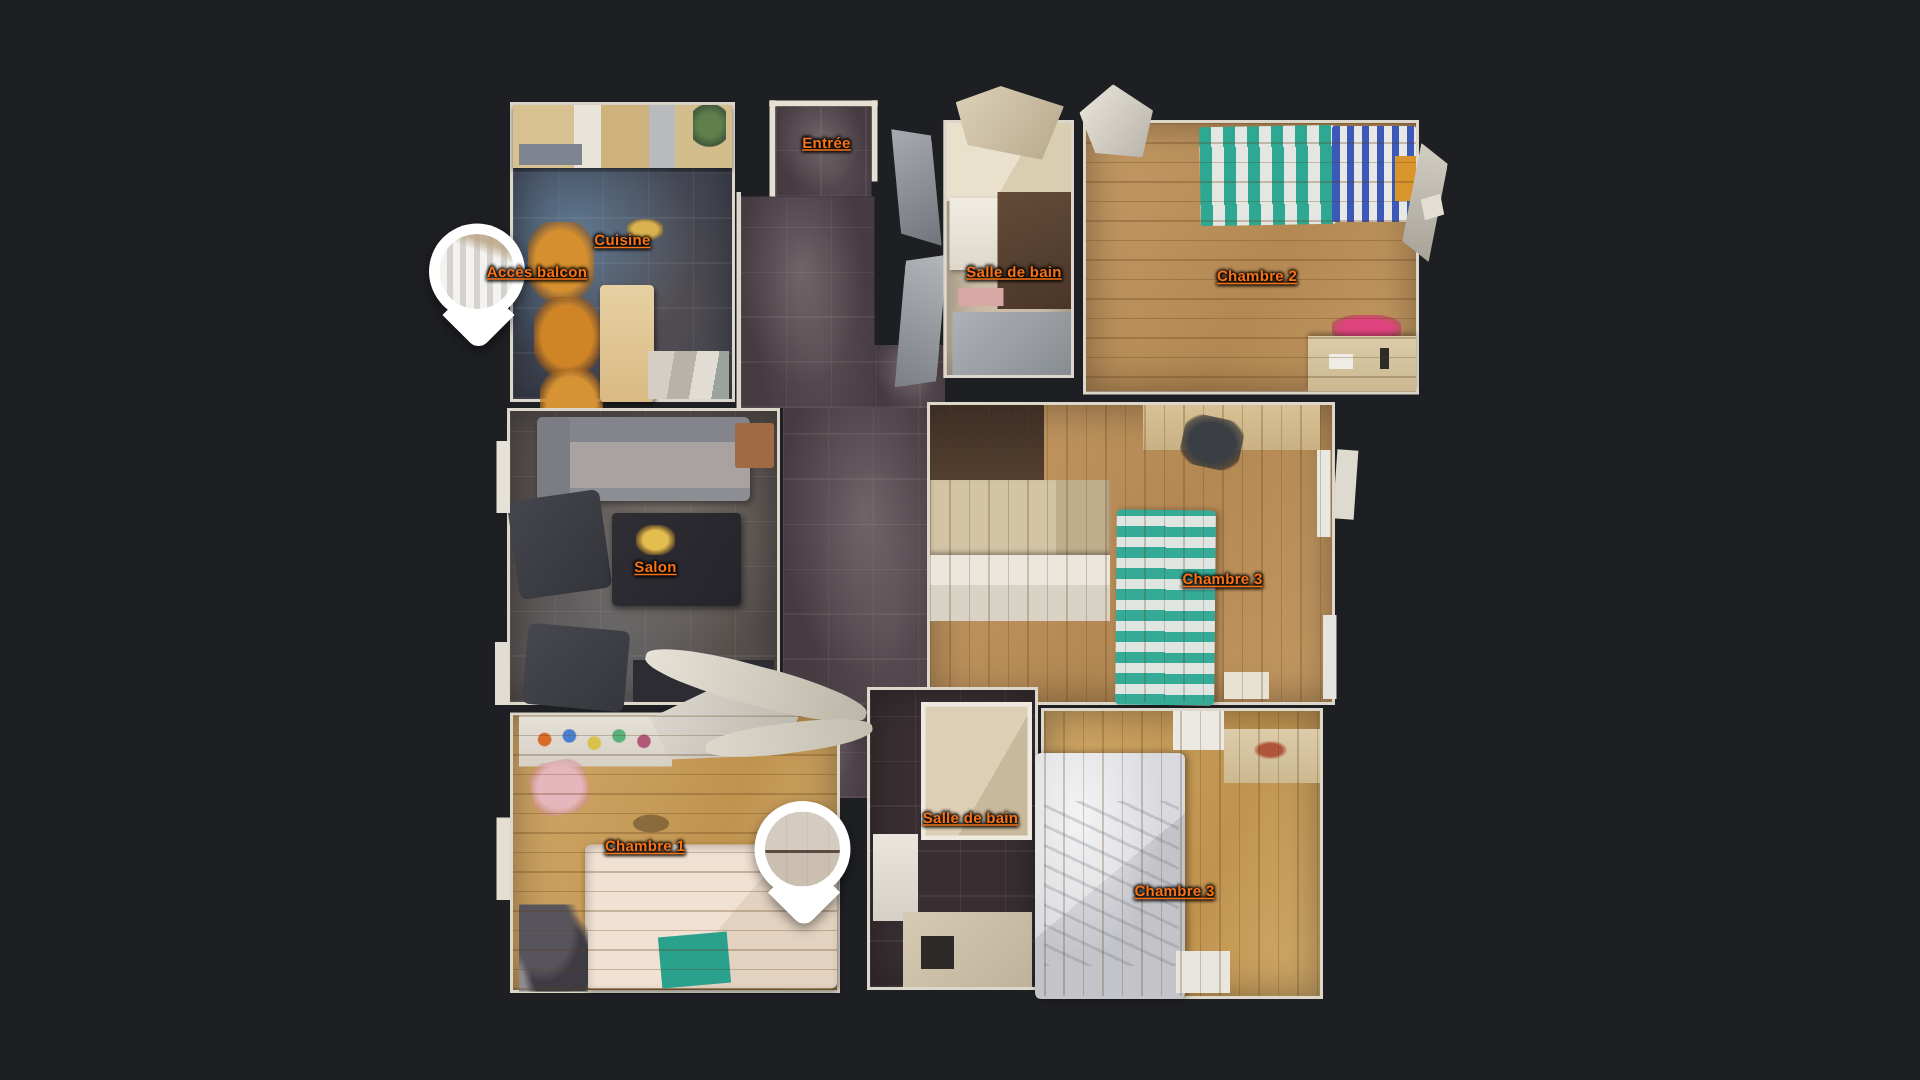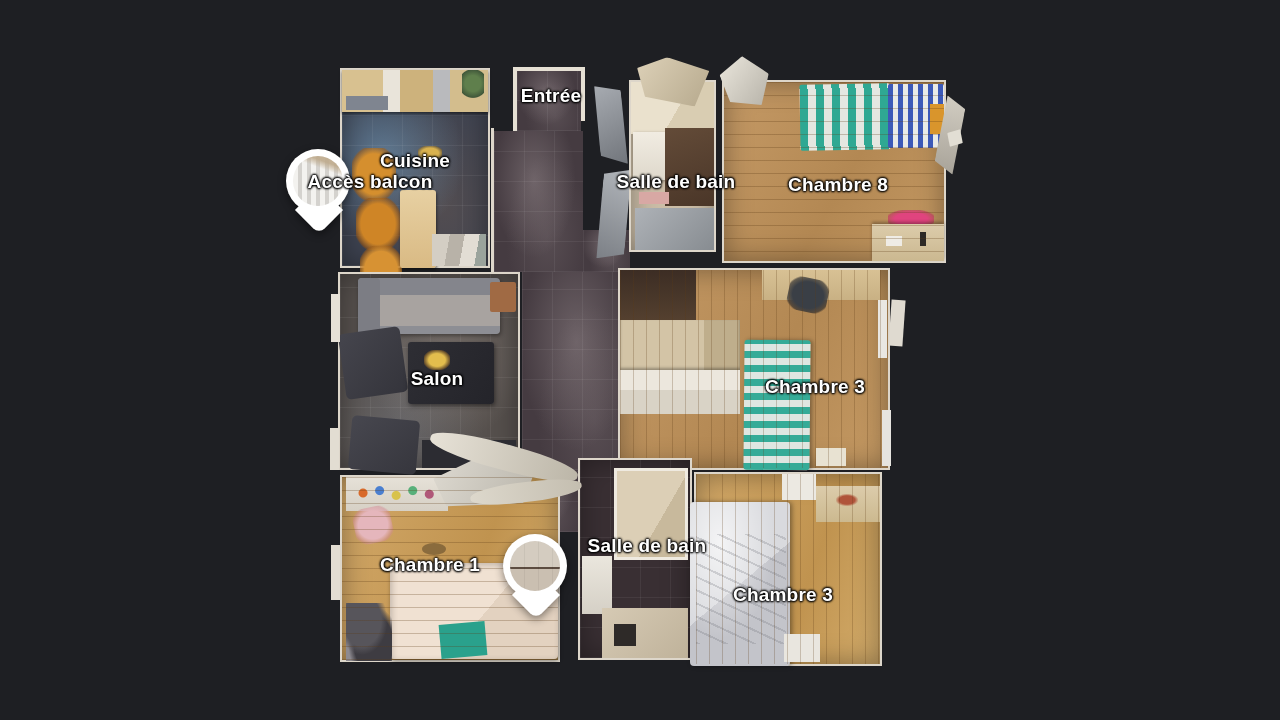--- a/index.html
+++ b/index.html
@@ -29,23 +29,23 @@
   .wood.light{background:linear-gradient(110deg,#d2a868,#c0934f 60%,#d4ad6c);}
   .planks-h::after{content:"";position:absolute;inset:0;pointer-events:none;
     background:repeating-linear-gradient(180deg, rgba(92,58,20,.28) 0 1px, transparent 1px 13px);}
   .planks-v::after{content:"";position:absolute;inset:0;pointer-events:none;
     background:repeating-linear-gradient(90deg, rgba(92,58,20,.25) 0 1px, transparent 1px 13px);}
   .vignette{box-shadow:inset 0 0 28px rgba(0,0,0,.38);}
 
   
   .room-label{
     position:absolute;transform:translate(-50%,-50%);
-    color:#ffffff;font-size:19px;font-weight:700;letter-spacing:.2px;white-space:nowrap;
+    color:#f97316;font-size:10px;font-weight:700;letter-spacing:.2px;white-space:nowrap;
     text-shadow:0 0 3px rgba(0,0,0,.95),0 1px 2px rgba(0,0,0,.9),0 -1px 2px rgba(0,0,0,.8),1px 0 2px rgba(0,0,0,.8),-1px 0 2px rgba(0,0,0,.8);
-    z-index:40;cursor:pointer;
+    z-index:40;cursor:pointer;text-decoration:underline;
   }
 
   
   .pin{position:absolute;width:66px;height:92px;z-index:30;cursor:pointer;
        filter:drop-shadow(0 3px 4px rgba(0,0,0,.45));}
   .pin-tail{position:absolute;left:50%;top:44px;width:34px;height:34px;margin-left:-17px;
        background:#fff;transform:rotate(45deg);border-radius:0 0 8px 0;}
   .pin-circle{position:absolute;left:0;top:0;width:64px;height:64px;border-radius:50%;background:#fff;}
   .pin-photo{position:absolute;left:7px;top:7px;width:50px;height:50px;border-radius:50%;overflow:hidden;}
   .photo-curtains{
@@ -197,22 +197,22 @@
   </div>
   <div class="pin" style="left:503px;top:534px;">
     <div class="pin-tail"></div>
     <div class="pin-circle">
       <div class="pin-photo photo-bathwall"></div>
     </div>
   </div>
 
   <div class="room-label" style="left:551px;top:96px;">Entrée</div>
   <div class="room-label" style="left:415px;top:161px;">Cuisine</div>
-  <div class="room-label" style="left:370px;top:182px;">Accès balcon</div>
+  <div class="room-label" style="left:358px;top:182px;">Accès balcon</div>
   <div class="room-label" style="left:676px;top:182px;">Salle de bain</div>
-  <div class="room-label" style="left:838px;top:185px;">Chambre 8</div>
+  <div class="room-label" style="left:838px;top:185px;">Chambre 2</div>
   <div class="room-label" style="left:437px;top:379px;">Salon</div>
   <div class="room-label" style="left:815px;top:387px;">Chambre 3</div>
   <div class="room-label" style="left:430px;top:565px;">Chambre 1</div>
   <div class="room-label" style="left:647px;top:546px;">Salle de bain</div>
   <div class="room-label" style="left:783px;top:577px;margin-top:18px;">Chambre 3</div>
 
 </div>
 
 </body></html>

